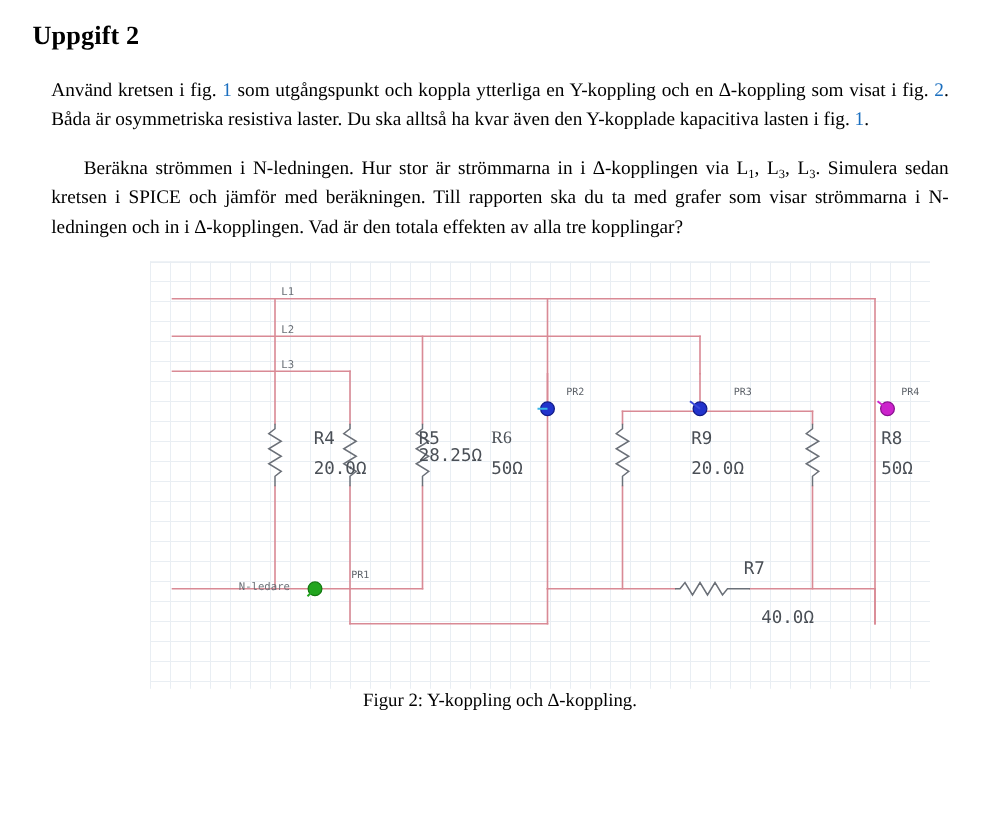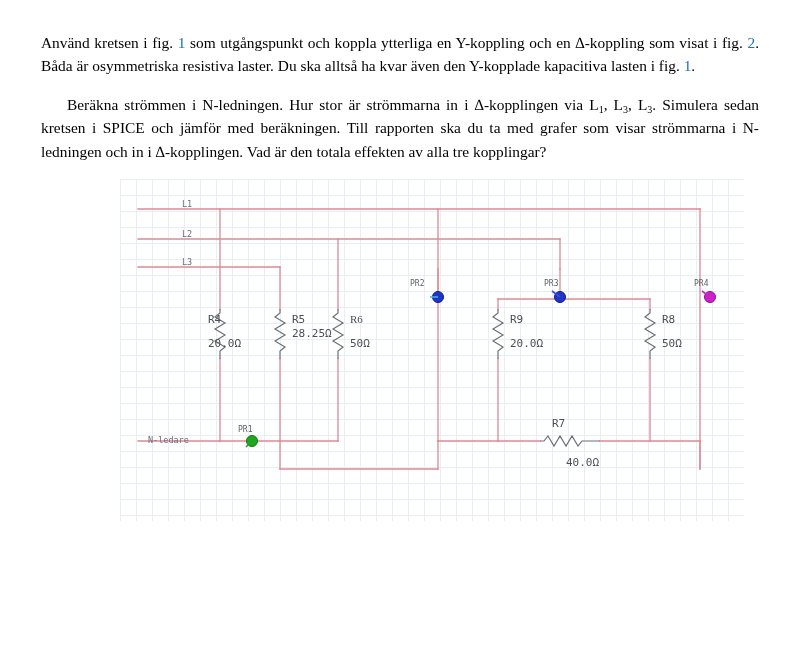--- a/index.html
+++ b/index.html
@@ -70,43 +70,45 @@
     position: absolute;
     left: 0;
     top: 0;
   }
   .lbl {
     position: absolute;
     font-family: "DejaVu Sans Mono", monospace;
     font-size: 8.5px;
     color: #6a6f76;
     white-space: nowrap;
+    margin-left: 43px;
   }
   .lbl.comp {
-    font-size: 11px;
+    font-size: 14px;
     color: #4a4f56;
   }
   .lbl.probe {
     font-size: 8px;
     color: #5c6168;
   }
   .caption {
     position: absolute;
     left: 0;
     right: 0;
     top: 344px;
     text-align: center;
     font-size: 15px;
   }
 </style>
 </head>
 <body>
 
 <div class="page">
 
+  <h1 class="doc-title">Uppgift 2</h1>
 
   <div class="body-text">
     <p><span>Använd kretsen i fig. </span><span class="ref">1</span><span> som utgångspunkt och koppla ytterliga en Y-koppling och en ∆-koppling som visat i fig. </span><span class="ref">2</span><span>. Båda är osymmetriska resistiva laster. Du ska alltså ha kvar även den Y-kopplade kapacitiva lasten i fig. </span><span class="ref">1</span><span>.</span></p>
     <p class="indent"><span>Beräkna strömmen i N-ledningen. Hur stor är strömmarna in i ∆-kopplingen via L</span><sub>1</sub><span>, L</span><sub>3</sub><span>, L</span><sub>3</sub><span>. Simulera sedan kretsen i SPICE och jämför med beräkningen. Till rapporten ska du ta med grafer som visar strömmarna i N-ledningen och in i ∆-kopplingen. Vad är den totala effekten av alla tre kopplingar?</span></p>
   </div>
 
   <div class="figure-wrap">
 
     <div class="schematic">
       <svg width="624" height="342" viewBox="0 0 624 342">
@@ -170,36 +172,37 @@
       </svg>
 
       <span class="lbl" style="left:62px; top:20px;">L1</span>
       <span class="lbl" style="left:62px; top:50px;">L2</span>
       <span class="lbl" style="left:62px; top:78px;">L3</span>
       <span class="lbl" style="left:28px; top:256px;text-align:right;">N-ledare</span>
 
       <span class="lbl probe" style="left:118px; top:246px;">PR1</span>
       <span class="lbl probe" style="left:290px; top:100px;">PR2</span>
       <span class="lbl probe" style="left:424px; top:100px;">PR3</span>
-      <span class="lbl probe" style="left:574px; top:100px;">PR4</span>
+      <span class="lbl probe" style="left:558px; top:100px;">PR4</span>
 
       <span class="lbl comp" style="left:88px; top:134px;">R4</span>
       <span class="lbl comp" style="left:88px; top:158px;">20.0Ω</span>
 
       <span class="lbl comp" style="left:172px; top:134px;">R5</span>
       <span class="lbl comp" style="left:172px; top:148px;">28.25Ω</span>
 
       <span class="lbl comp" style="left:230px; top:134px;font-family:Liberation Serif, serif;">R6</span>
       <span class="lbl comp" style="left:230px; top:158px;">50Ω</span>
 
       <span class="lbl comp" style="left:390px; top:134px;">R9</span>
       <span class="lbl comp" style="left:390px; top:158px;">20.0Ω</span>
 
       <span class="lbl comp" style="left:542px; top:134px;">R8</span>
       <span class="lbl comp" style="left:542px; top:158px;">50Ω</span>
 
       <span class="lbl comp" style="left:432px; top:238px;">R7</span>
       <span class="lbl comp" style="left:446px; top:277px;">40.0Ω</span>
     </div>
 
+    <div class="caption">Figur 2: Y-koppling och ∆-koppling.</div>
   </div>
 
 </div>
 
 </body></html>

